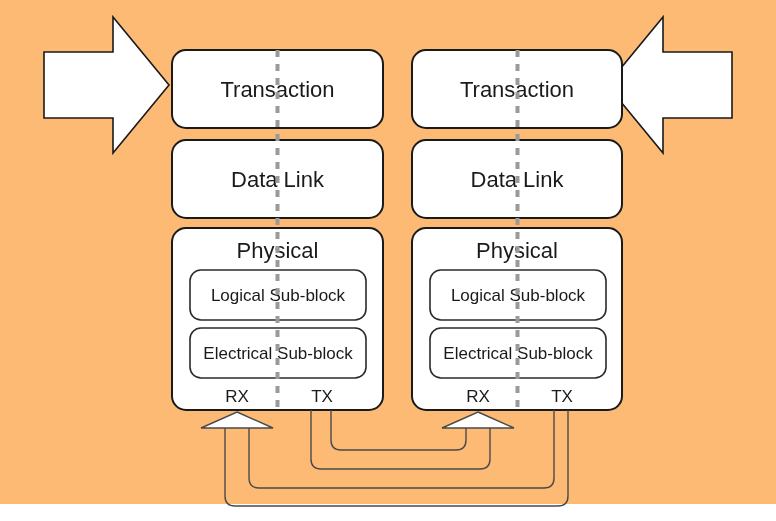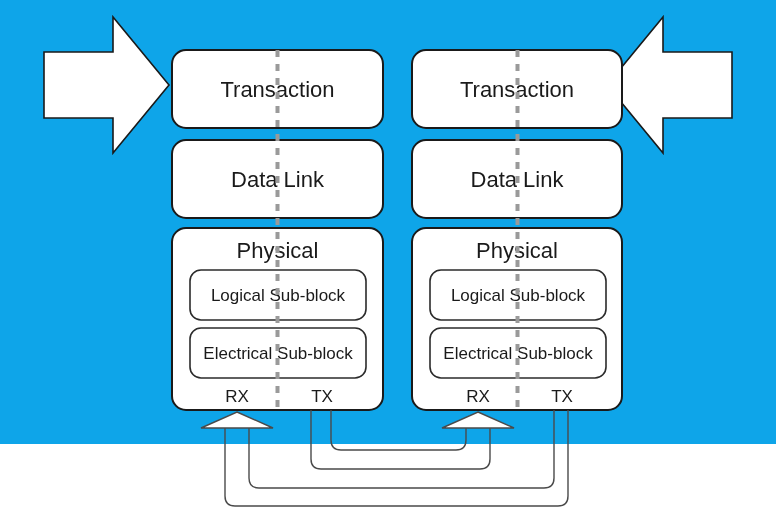--- a/index.html
+++ b/index.html
@@ -9,22 +9,22 @@
   }
   body {
     width: 776px;
     height: 521px;
     overflow: hidden;
     font-family: "Liberation Sans", sans-serif;
   }
   #diagram-root {
     position: relative;
     width: 776px;
-    height: 444px;
-    background: #0ea5e9;
+    height: 504px;
+    background: #fdba74;
   }
   svg#diagram-svg {
     position: absolute;
     left: 0;
     top: 0;
     width: 776px;
     height: 521px;
     display: block;
   }
   .box-label {

